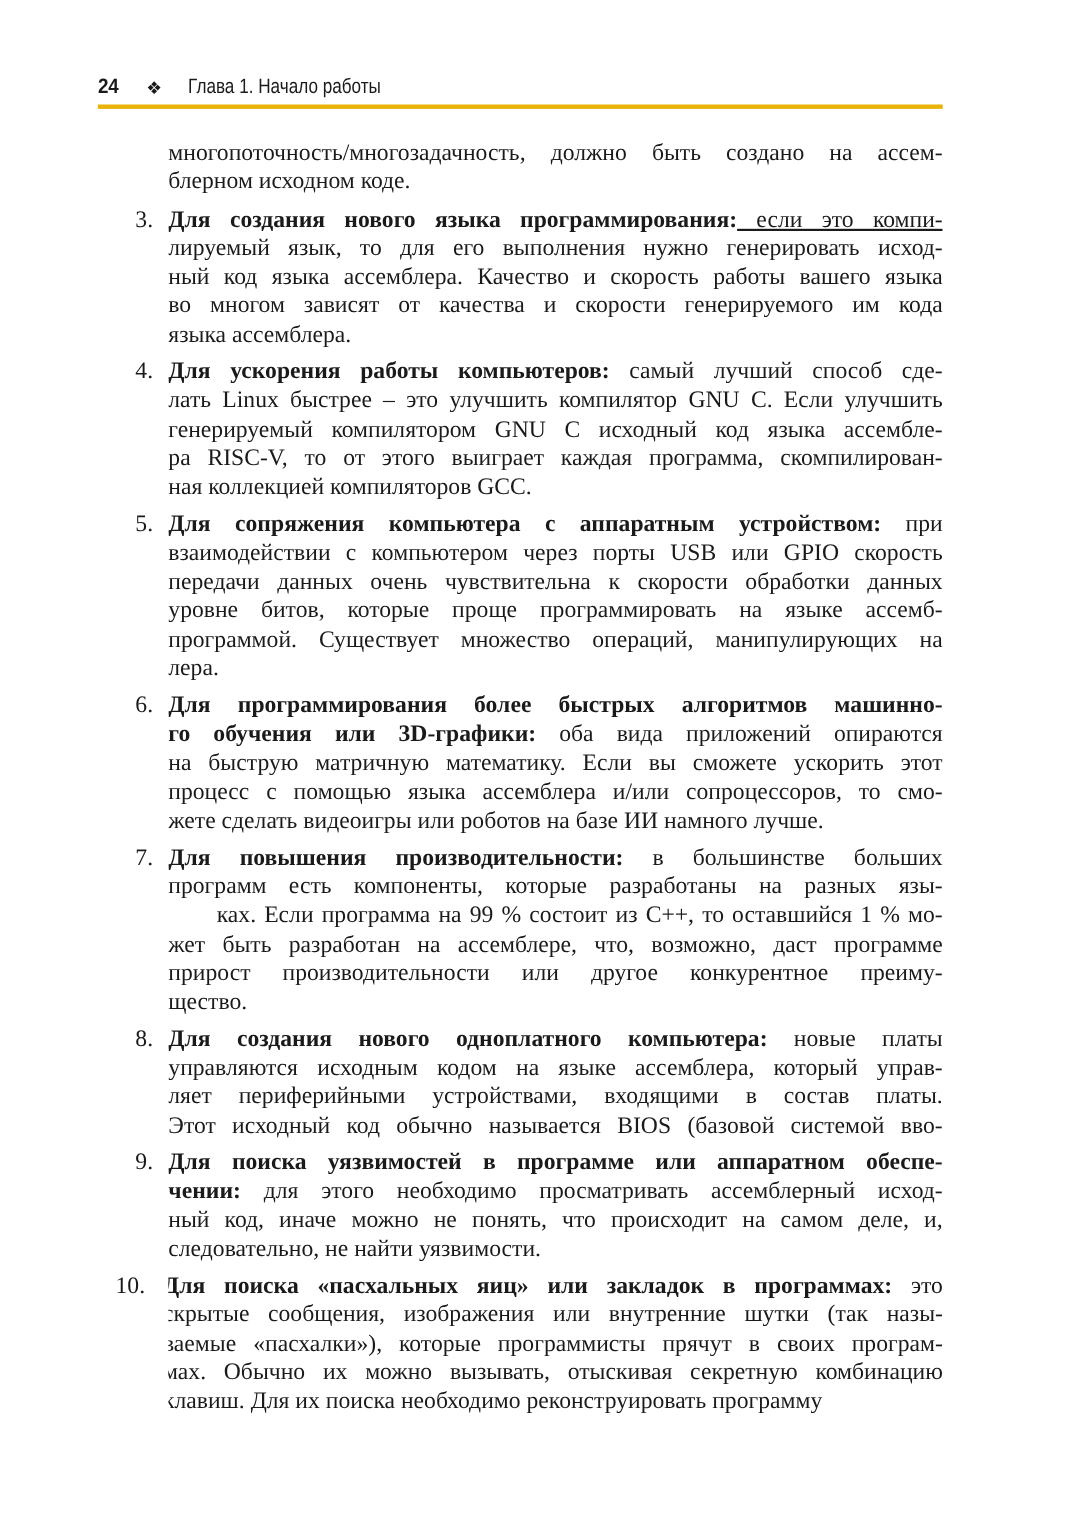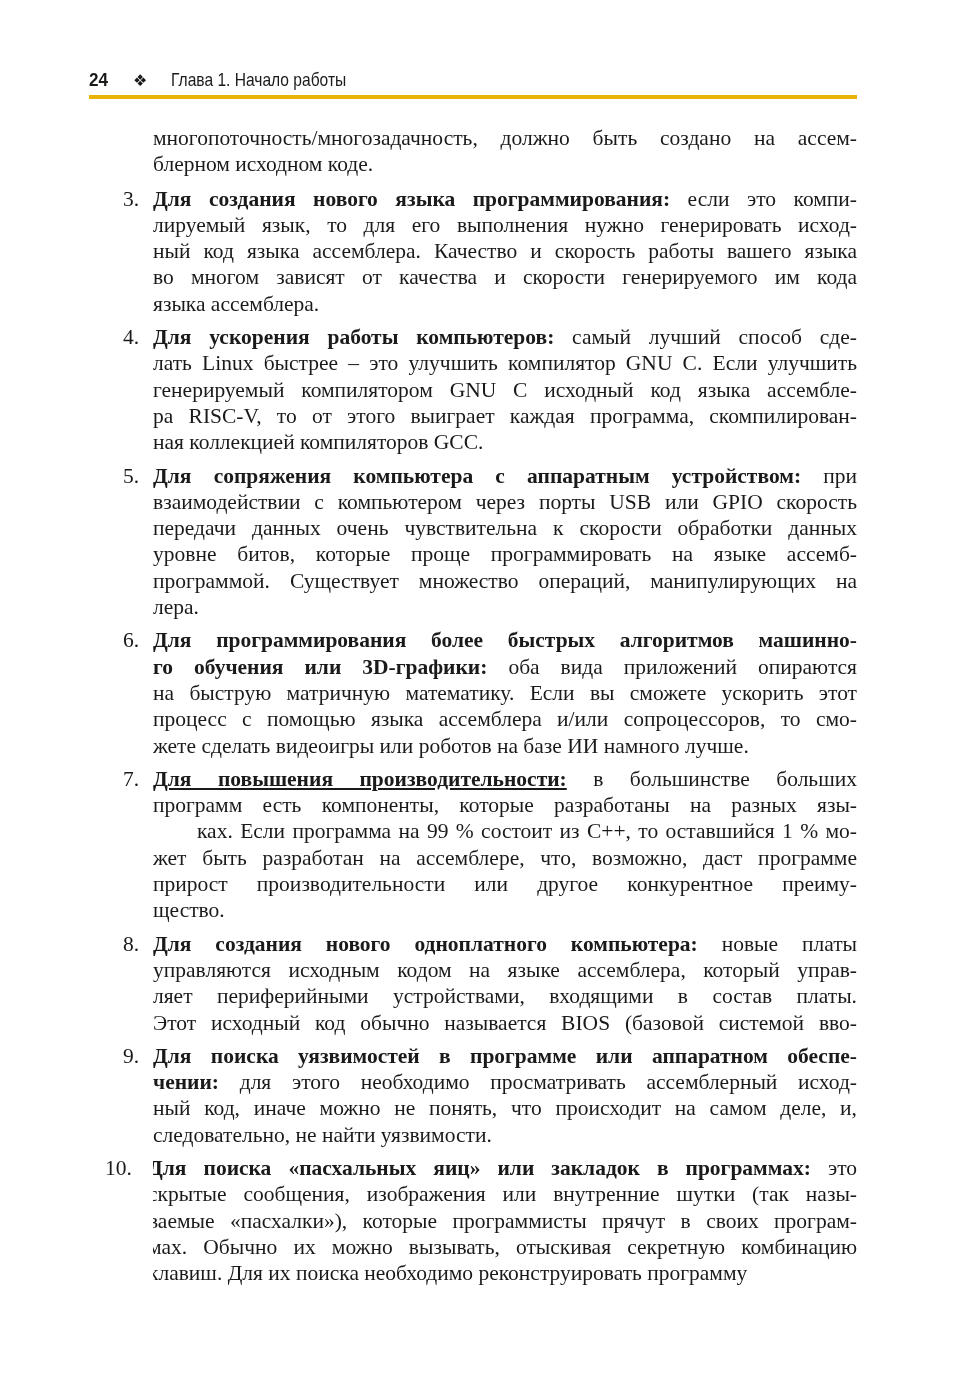--- a/index.html
+++ b/index.html
@@ -27,21 +27,21 @@
 </div>
 
 <div class="content">
   <div class="para cont">
     <span class="line">многопоточность/многозадачность, должно быть создано на ассем-</span>
     <span class="line last">блерном исходном коде.</span>
   </div>
   <div id="list">
       <div class="item">
         <span class="num">3.</span>
-        <span class="line"><b style="white-space: pre;">Для создания нового языка программирования:</b><span style="white-space: pre;"> если это компи-</span></span>
+        <span class="line"><b style="white-space: pre;">Для создания нового языка программирования:</b><span style="white-space: pre; text-decoration: underline;"> если это компи-</span></span>
         <span class="line"><span style="white-space: pre;">лируемый язык, то для его выполнения нужно генерировать исход-</span></span>
         <span class="line"><span style="white-space: pre;">ный код языка ассемблера. Качество и скорость работы вашего языка</span></span>
         <span class="line"><span style="white-space: pre;">во многом зависят от качества и скорости генерируемого им кода</span></span>
         <span class="line last"><span style="white-space: pre;">языка ассемблера.</span></span>
       </div>
       <div class="item">
         <span class="num">4.</span>
         <span class="line"><b style="white-space: pre;">Для ускорения работы компьютеров:</b><span style="white-space: pre;"> самый лучший способ сде-</span></span>
         <span class="line"><span style="white-space: pre;">лать Linux быстрее – это улучшить компилятор GNU C. Если улучшить</span></span>
         <span class="line"><span style="white-space: pre;">генерируемый компилятором GNU C исходный код языка ассембле-</span></span>
@@ -60,21 +60,21 @@
       <div class="item">
         <span class="num">6.</span>
         <span class="line"><b style="white-space: pre;">Для программирования более быстрых алгоритмов машинно-</b><span style="white-space: pre;"></span></span>
         <span class="line"><b style="white-space: pre;">го обучения или 3D-графики:</b><span style="white-space: pre;"> оба вида приложений опираются</span></span>
         <span class="line"><span style="white-space: pre;">на быструю матричную математику. Если вы сможете ускорить этот</span></span>
         <span class="line"><span style="white-space: pre;">процесс с помощью языка ассемблера и/или сопроцессоров, то смо-</span></span>
         <span class="line last"><span style="white-space: pre;">жете сделать видеоигры или роботов на базе ИИ намного лучше.</span></span>
       </div>
       <div class="item">
         <span class="num">7.</span>
-        <span class="line"><b style="white-space: pre; text-decoration: underline;">Для повышения производительности:</b><span style="white-space: pre;"> в большинстве больших</span></span>
+        <span class="line"><b style="white-space: pre;">Для повышения производительности:</b><span style="white-space: pre;"> в большинстве больших</span></span>
         <span class="line"><span style="white-space: pre;">программ есть компоненты, которые разработаны на разных язы-</span></span>
         <span class="line"><span style="white-space: pre; margin-left: 44px;">ках. Если программа на 99 % состоит из C++, то оставшийся 1 % мо-</span></span>
         <span class="line"><span style="white-space: pre;">жет быть разработан на ассемблере, что, возможно, даст программе</span></span>
         <span class="line"><span style="white-space: pre;">прирост производительности или другое конкурентное преиму-</span></span>
         <span class="line last"><span style="white-space: pre;">щество.</span></span>
       </div>
       <div class="item">
         <span class="num">8.</span>
         <span class="line"><b style="white-space: pre;">Для создания нового одноплатного компьютера:</b><span style="white-space: pre;"> новые платы</span></span>
         <span class="line"><span style="white-space: pre;">управляются исходным кодом на языке ассемблера, который управ-</span></span>

